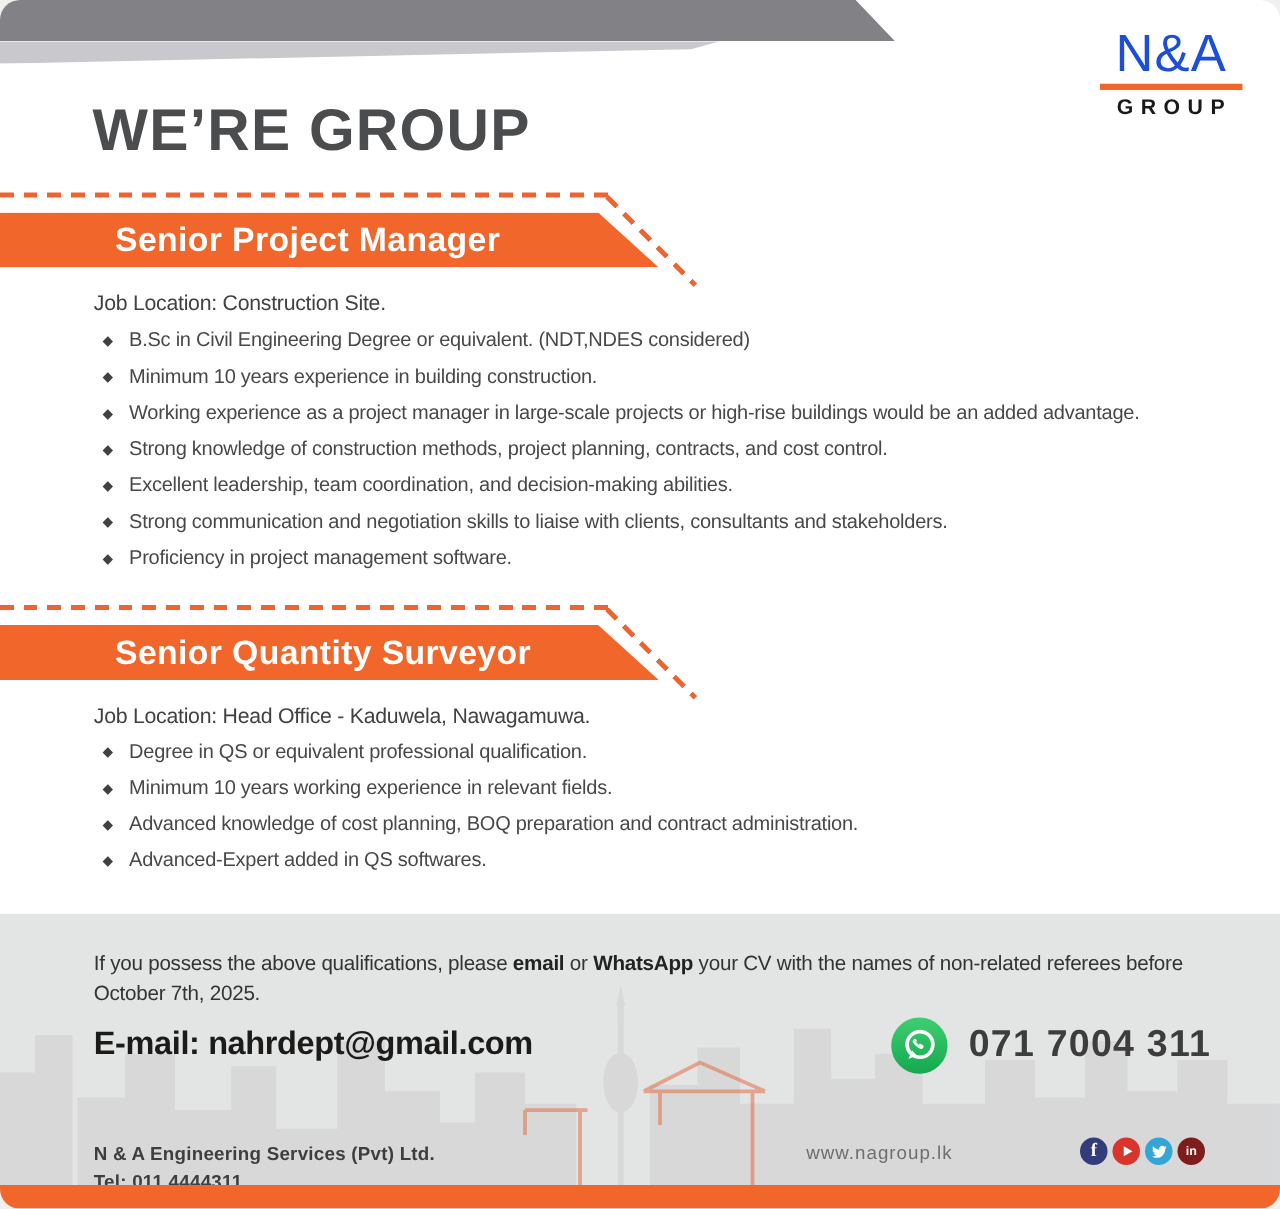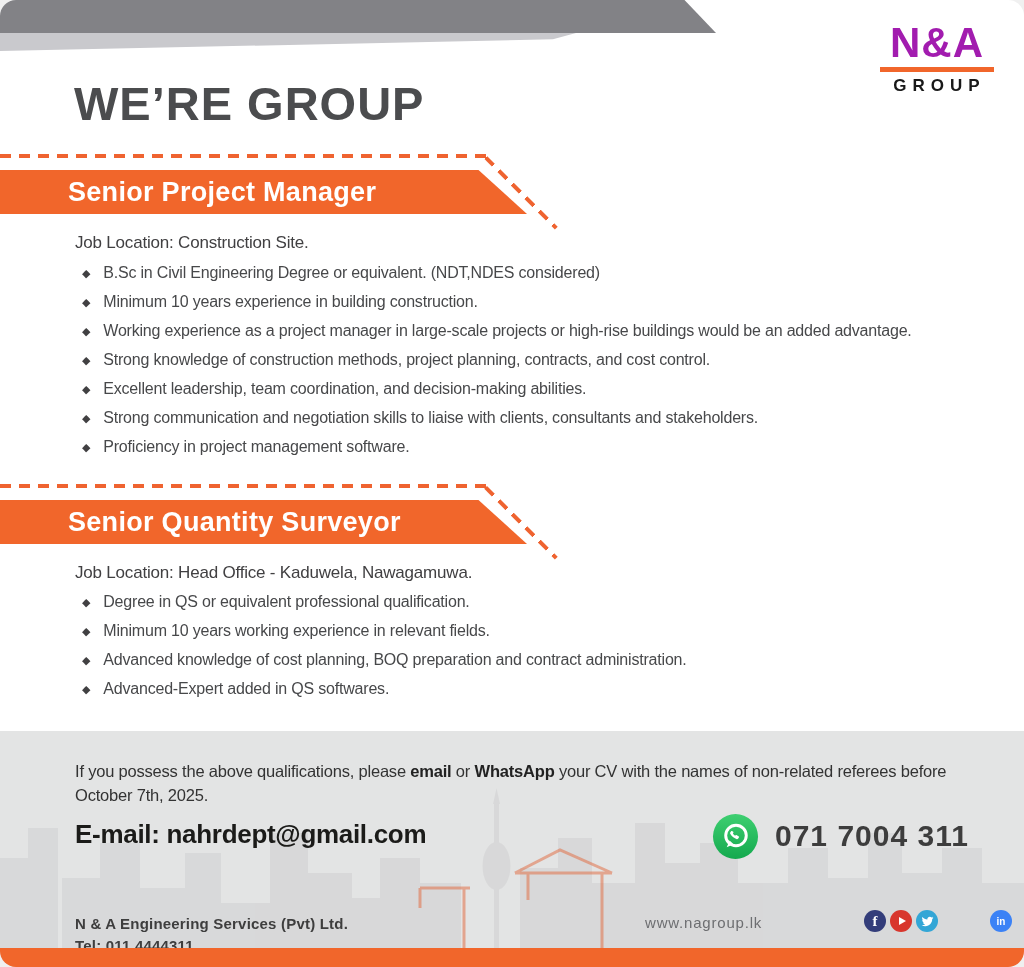--- a/index.html
+++ b/index.html
@@ -18,21 +18,21 @@
     clip-path:polygon(0 0, 95.6% 0, 100% 100%, 0 100%);
   }
   .top-sliver{
     position:absolute; top:33px; left:0; width:576px; height:18px;
     background:#c9c9cd;
     clip-path:polygon(0 0, 100% 0, 96% 35%, 0 100%);
   }
 
   
   .logo{ position:absolute; top:20px; right:28px; width:118px; text-align:center; }
-  .logo-name{ font-size:42px; font-weight:bold; color:#a21caf; letter-spacing:1px; line-height:46px;}
+  .logo-name{ font-size:42px; font-weight:normal; color:#1d4ed8; letter-spacing:1px; line-height:46px;}
   .logo-rule{ height:5px; background:#f1662b; margin:1px 2px 4px 2px; }
   .logo-group{ font-size:17px; font-weight:bold; color:#191919; letter-spacing:6px; margin-left:5px;}
 
   
   .main-title{
     position:absolute; top:76px; left:74px;
     font-size:47px; font-weight:bold; color:#4b4c4e; letter-spacing:1px;
   }
 
   
@@ -43,21 +43,21 @@
   .dash-d{
     position:absolute; width:100px; height:4px;
     background:repeating-linear-gradient(90deg,#ef6330 0 11px, transparent 11px 19px);
     transform:rotate(45deg); transform-origin:0 0;
   }
   .ribbon{
     position:absolute; left:0; width:527px; height:44px;
     background:#f1662b;
     clip-path:polygon(0 0, 90.8% 0, 100% 100%, 0 100%);
     color:#ffffff; font-size:27px; font-weight:bold;
-    line-height:44px; padding-left:68px; letter-spacing:0.3px;
+    line-height:44px; padding-left:92px; letter-spacing:0.3px;
   }
 
   .job-location{
     position:absolute; left:75px;
     font-size:17px; color:#414042; letter-spacing:-0.2px;
   }
 
   ul.bullets{ position:absolute; left:82px; list-style:none; width:930px; }
   ul.bullets li{ margin-bottom:11px; font-size:16px; color:#47484a; letter-spacing:-0.2px; line-height:18px;}
   .diamond{ font-size:11px; color:#414042; margin-right:13px; vertical-align:1px; }
@@ -100,21 +100,21 @@
   .social-row{ position:absolute; left:864px; top:179px; display:flex; gap:4px; }
   .social{
     width:22px; height:22px; border-radius:50%;
     display:flex; align-items:center; justify-content:center;
     color:#fff; font-weight:bold;
   }
   .social.fb{ background:#333d7a; font-family:"Liberation Serif", serif; font-size:15px; }
   .social.yt{ background:#d8362d; }
   .yt-play{ width:0; height:0; border-left:7px solid #fff; border-top:4.5px solid transparent; border-bottom:4.5px solid transparent; margin-left:2px;}
   .social.tw{ background:#33a6d6; }
-  .social.li{ background:#3b82f6; font-size:10px; letter-spacing:0;margin-left:48px; }
+  .social.li{ background:#7f1d1d; font-size:10px; letter-spacing:0; }
 </style>
 </head>
 <body>
 
 <div class="page">
 
   <div class="top-band"></div>
   <div class="top-sliver"></div>
 
   <div class="logo">

